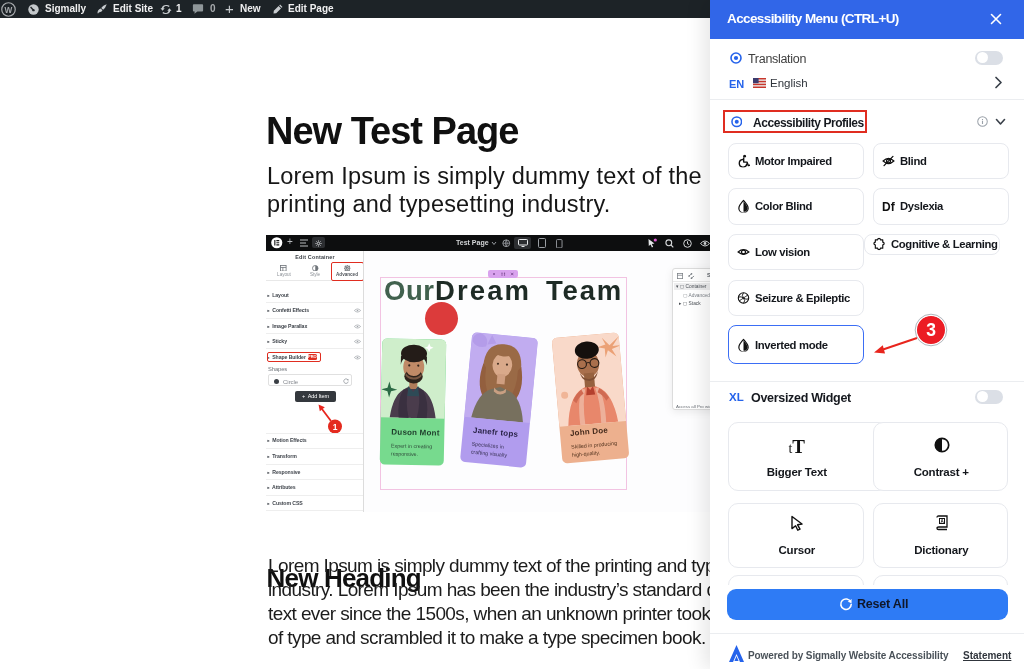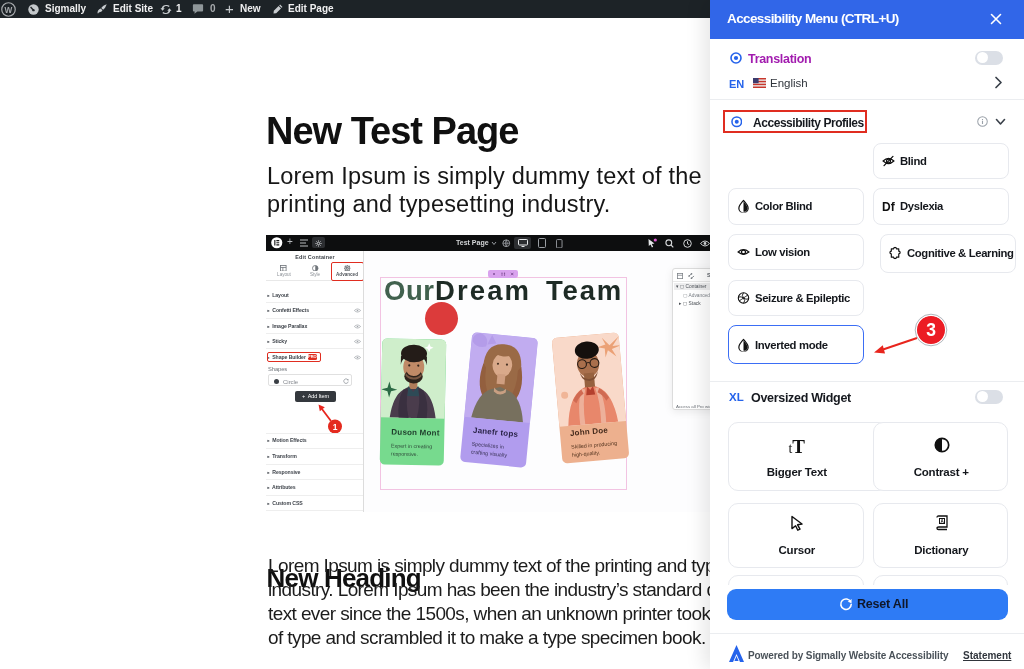--- a/index.html
+++ b/index.html
@@ -312,21 +312,21 @@
     <div class="abs" style="left:17px;top:10.5px;font-size:13.5px;font-weight:700;letter-spacing:-0.6px">Accessibility Menu (CTRL+U)</div>
     <svg class="abs" style="left:279.5px;top:12.5px" width="12" height="12" viewBox="0 0 12 12">
         <path d="M1.5 1.5 L10.5 10.5 M10.5 1.5 L1.5 10.5" stroke="#fff" stroke-width="1.6" stroke-linecap="round"></path>
       </svg>
   </div>
 
   <svg class="abs" style="left:20px;top:52px" width="12" height="12" viewBox="0 0 12 12">
       <circle cx="6" cy="6" r="5" fill="none" stroke="#2563eb" stroke-width="1.6"></circle>
       <circle cx="6" cy="6" r="2.1" fill="#2563eb"></circle>
     </svg>
-  <div class="abs" style="left:38px;top:52px;font-size:12.5px;font-weight:700;color:#a21caf;letter-spacing:-0.3px">Translation</div>
+  <div class="abs" style="left:38px;top:52px;font-size:12.5px;font-weight:400;color:#404040;letter-spacing:-0.3px">Translation</div>
   <div class="tgl" style="left:265px;top:51px"></div>
   <div class="abs" style="left:19px;top:77.5px;font-size:11px;font-weight:700;color:#2563eb">EN</div>
   <svg class="abs" style="left:43px;top:77.5px" width="13" height="10" viewBox="0 0 13 10">
     <rect width="13" height="10" fill="#e8e8e8"></rect>
     <rect y="0" width="13" height="1.45" fill="#c9372c"></rect>
       <rect y="2.85" width="13" height="1.45" fill="#c9372c"></rect>
       <rect y="5.7" width="13" height="1.45" fill="#c9372c"></rect>
       <rect y="8.55" width="13" height="1.45" fill="#c9372c"></rect>
     <rect width="5.6" height="5.2" fill="#3c3b6e"></rect>
   </svg>
@@ -343,20 +343,28 @@
     </svg>
   <div class="abs" style="left:43px;top:116px;font-size:12px;font-weight:700;color:#16191f;letter-spacing:-0.45px">Accessibility Profiles</div>
   <svg class="abs" style="left:267px;top:116px" width="11" height="11" viewBox="0 0 12 12">
       <circle cx="6" cy="6" r="5.2" fill="none" stroke="#9aa1a9" stroke-width="1.1"></circle>
       <path d="M6 5.2 L6 8.8 M6 3.2 L6 4.3" stroke="#9aa1a9" stroke-width="1.2"></path>
     </svg>
   <svg class="abs" style="left:285px;top:118px" width="11" height="8" viewBox="0 0 11 8">
       <path d="M1.5 1.5 L5.5 6 L9.5 1.5" fill="none" stroke="#394049" stroke-width="1.6" stroke-linecap="round" stroke-linejoin="round"></path>
     </svg>
 
+  <div class="pbtn" style="left:18px;top:142.5px;width:135.5px;height:36.5px">
+      <span class="lbl">Motor Impaired</span>
+    <svg class="pic" viewBox="0 0 14 14">
+        <circle cx="8.2" cy="1.8" r="1.5" fill="#111"></circle>
+        <path d="M7.2 3.6 L7.2 8.2 L10.8 8.2 L12.2 12 L13.4 11.6" fill="none" stroke="#111" stroke-width="1.5" stroke-linecap="round" stroke-linejoin="round"></path>
+        <path d="M6.2 5.4 A 4.1 4.1 0 1 0 10.6 10.2" fill="none" stroke="#111" stroke-width="1.5" stroke-linecap="round"></path>
+      </svg>
+    </div>
   <div class="pbtn" style="left:163px;top:142.5px;width:135.5px;height:36.5px">
       <span class="lbl">Blind</span>
     <svg class="pic" viewBox="0 0 14 14">
         <path d="M1.2 7 Q7 1.6 12.8 7 Q7 12.4 1.2 7 Z" fill="none" stroke="#111" stroke-width="1.3"></path>
         <circle cx="7" cy="7" r="2.1" fill="none" stroke="#111" stroke-width="1.3"></circle>
         <path d="M2.2 12 L11.8 2" stroke="#111" stroke-width="1.4" stroke-linecap="round"></path>
       </svg>
     </div>
   <div class="pbtn" style="left:18px;top:188.2px;width:135.5px;height:36.5px">
       <span class="lbl">Color Blind</span>
@@ -369,21 +377,21 @@
       <span class="lbl">Dyslexia</span>
     <div class="pic" style="font-size:12px;font-weight:700;color:#111;width:16px">Df</div>
     </div>
   <div class="pbtn" style="left:18px;top:233.9px;width:135.5px;height:36.5px">
       <span class="lbl">Low vision</span>
     <svg class="pic" viewBox="0 0 14 14">
         <path d="M1.2 7 Q7 2 12.8 7 Q7 12 1.2 7 Z" fill="none" stroke="#111" stroke-width="1.3"></path>
         <circle cx="7" cy="7" r="2.1" fill="none" stroke="#111" stroke-width="1.3"></circle>
       </svg>
     </div>
-  <div class="pbtn" style="left:170px;top:233.9px;width:135.5px;height:39px">
+  <div class="pbtn" style="left:154px;top:233.9px;width:135.5px;height:21px">
       <span class="lbl">Cognitive &amp; Learning</span>
     <svg class="pic" viewBox="0 0 14 14">
         <path d="M5 2.5 Q5 1 6.5 1 Q8 1 8 2.5 L10.5 2.5 L10.5 5 Q12 5 12 6.5 Q12 8 10.5 8 L10.5 11.5 L8 11.5 Q8 13 6.5 13 Q5 13 5 11.5 L2.5 11.5 L2.5 8 Q1 8 1 6.5 Q1 5 2.5 5 L2.5 2.5 Z" fill="none" stroke="#111" stroke-width="1.25" stroke-linejoin="round"></path>
       </svg>
     </div>
   <div class="pbtn" style="left:18px;top:279.6px;width:135.5px;height:36.5px">
       <span class="lbl">Seizure &amp; Epileptic</span>
     <svg class="pic" viewBox="0 0 14 14">
         <circle cx="7" cy="7" r="5.6" fill="none" stroke="#111" stroke-width="1.2"></circle>
         <path d="M7 1.4 Q4.5 4 7 7 Q9.5 10 7 12.6 M1.6 6 Q4.5 5 7 7 Q9.5 9 12.4 8 M2.5 10 Q5 8.5 7 7 Q9 5.5 11.5 4" fill="none" stroke="#111" stroke-width="1"></path>

